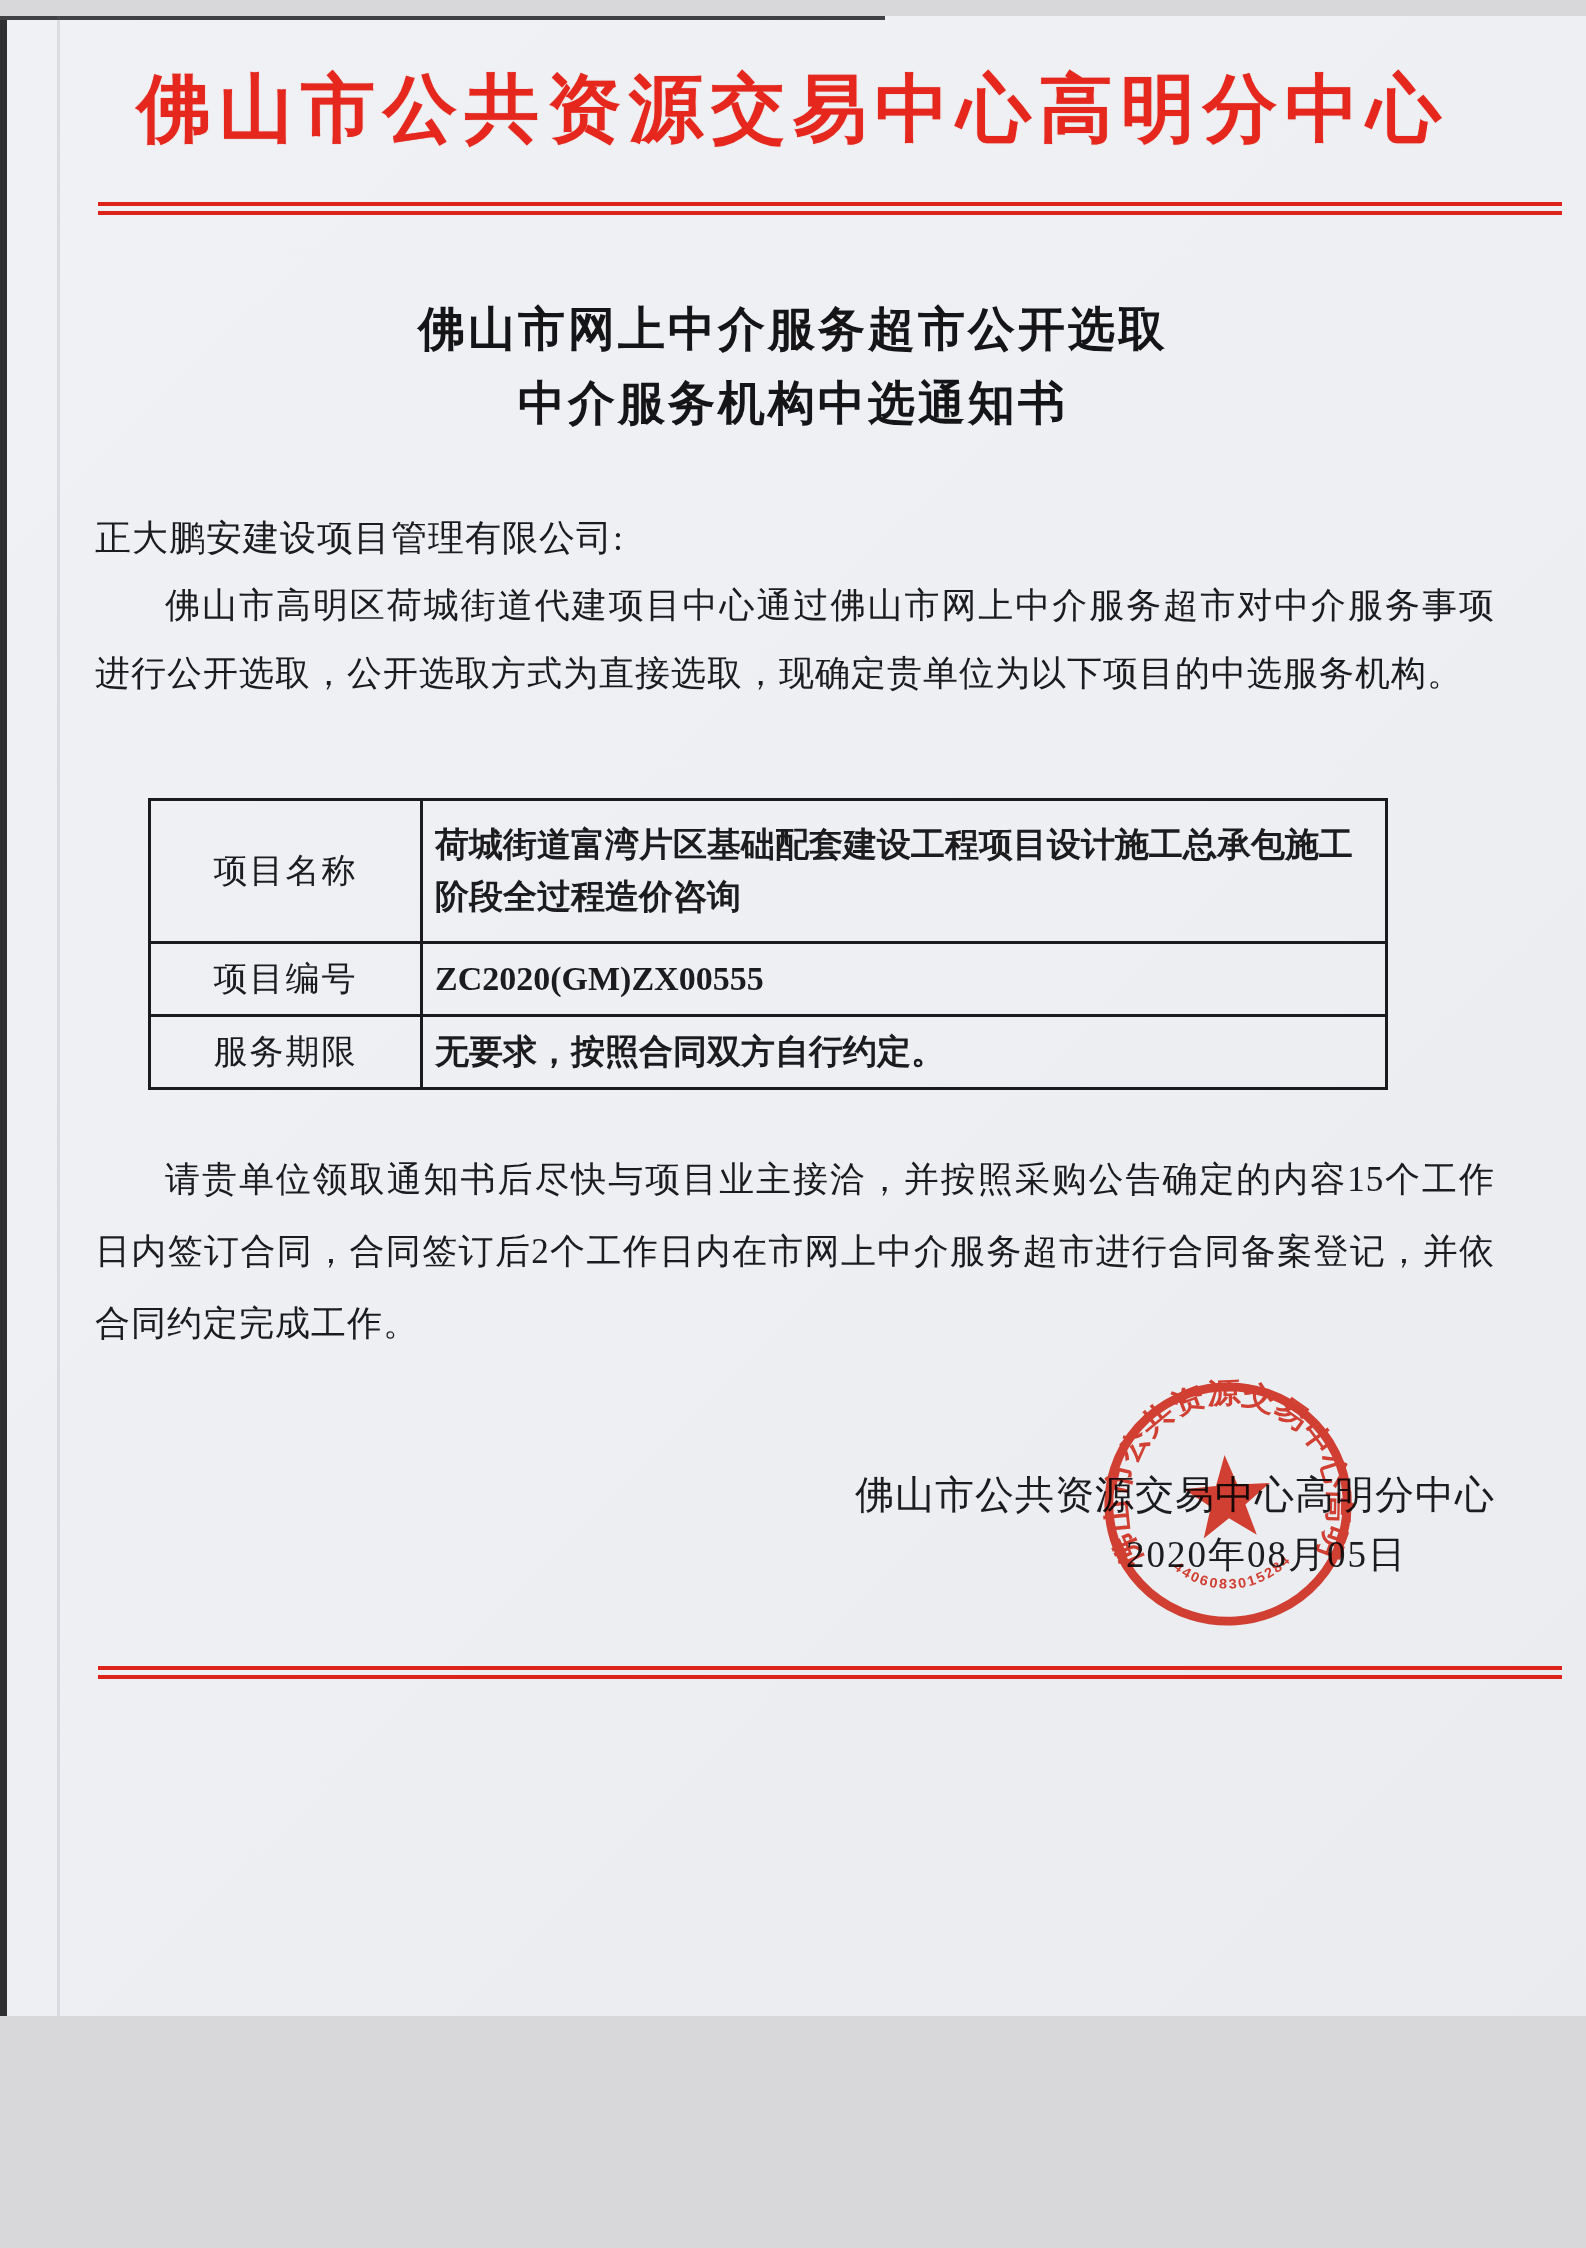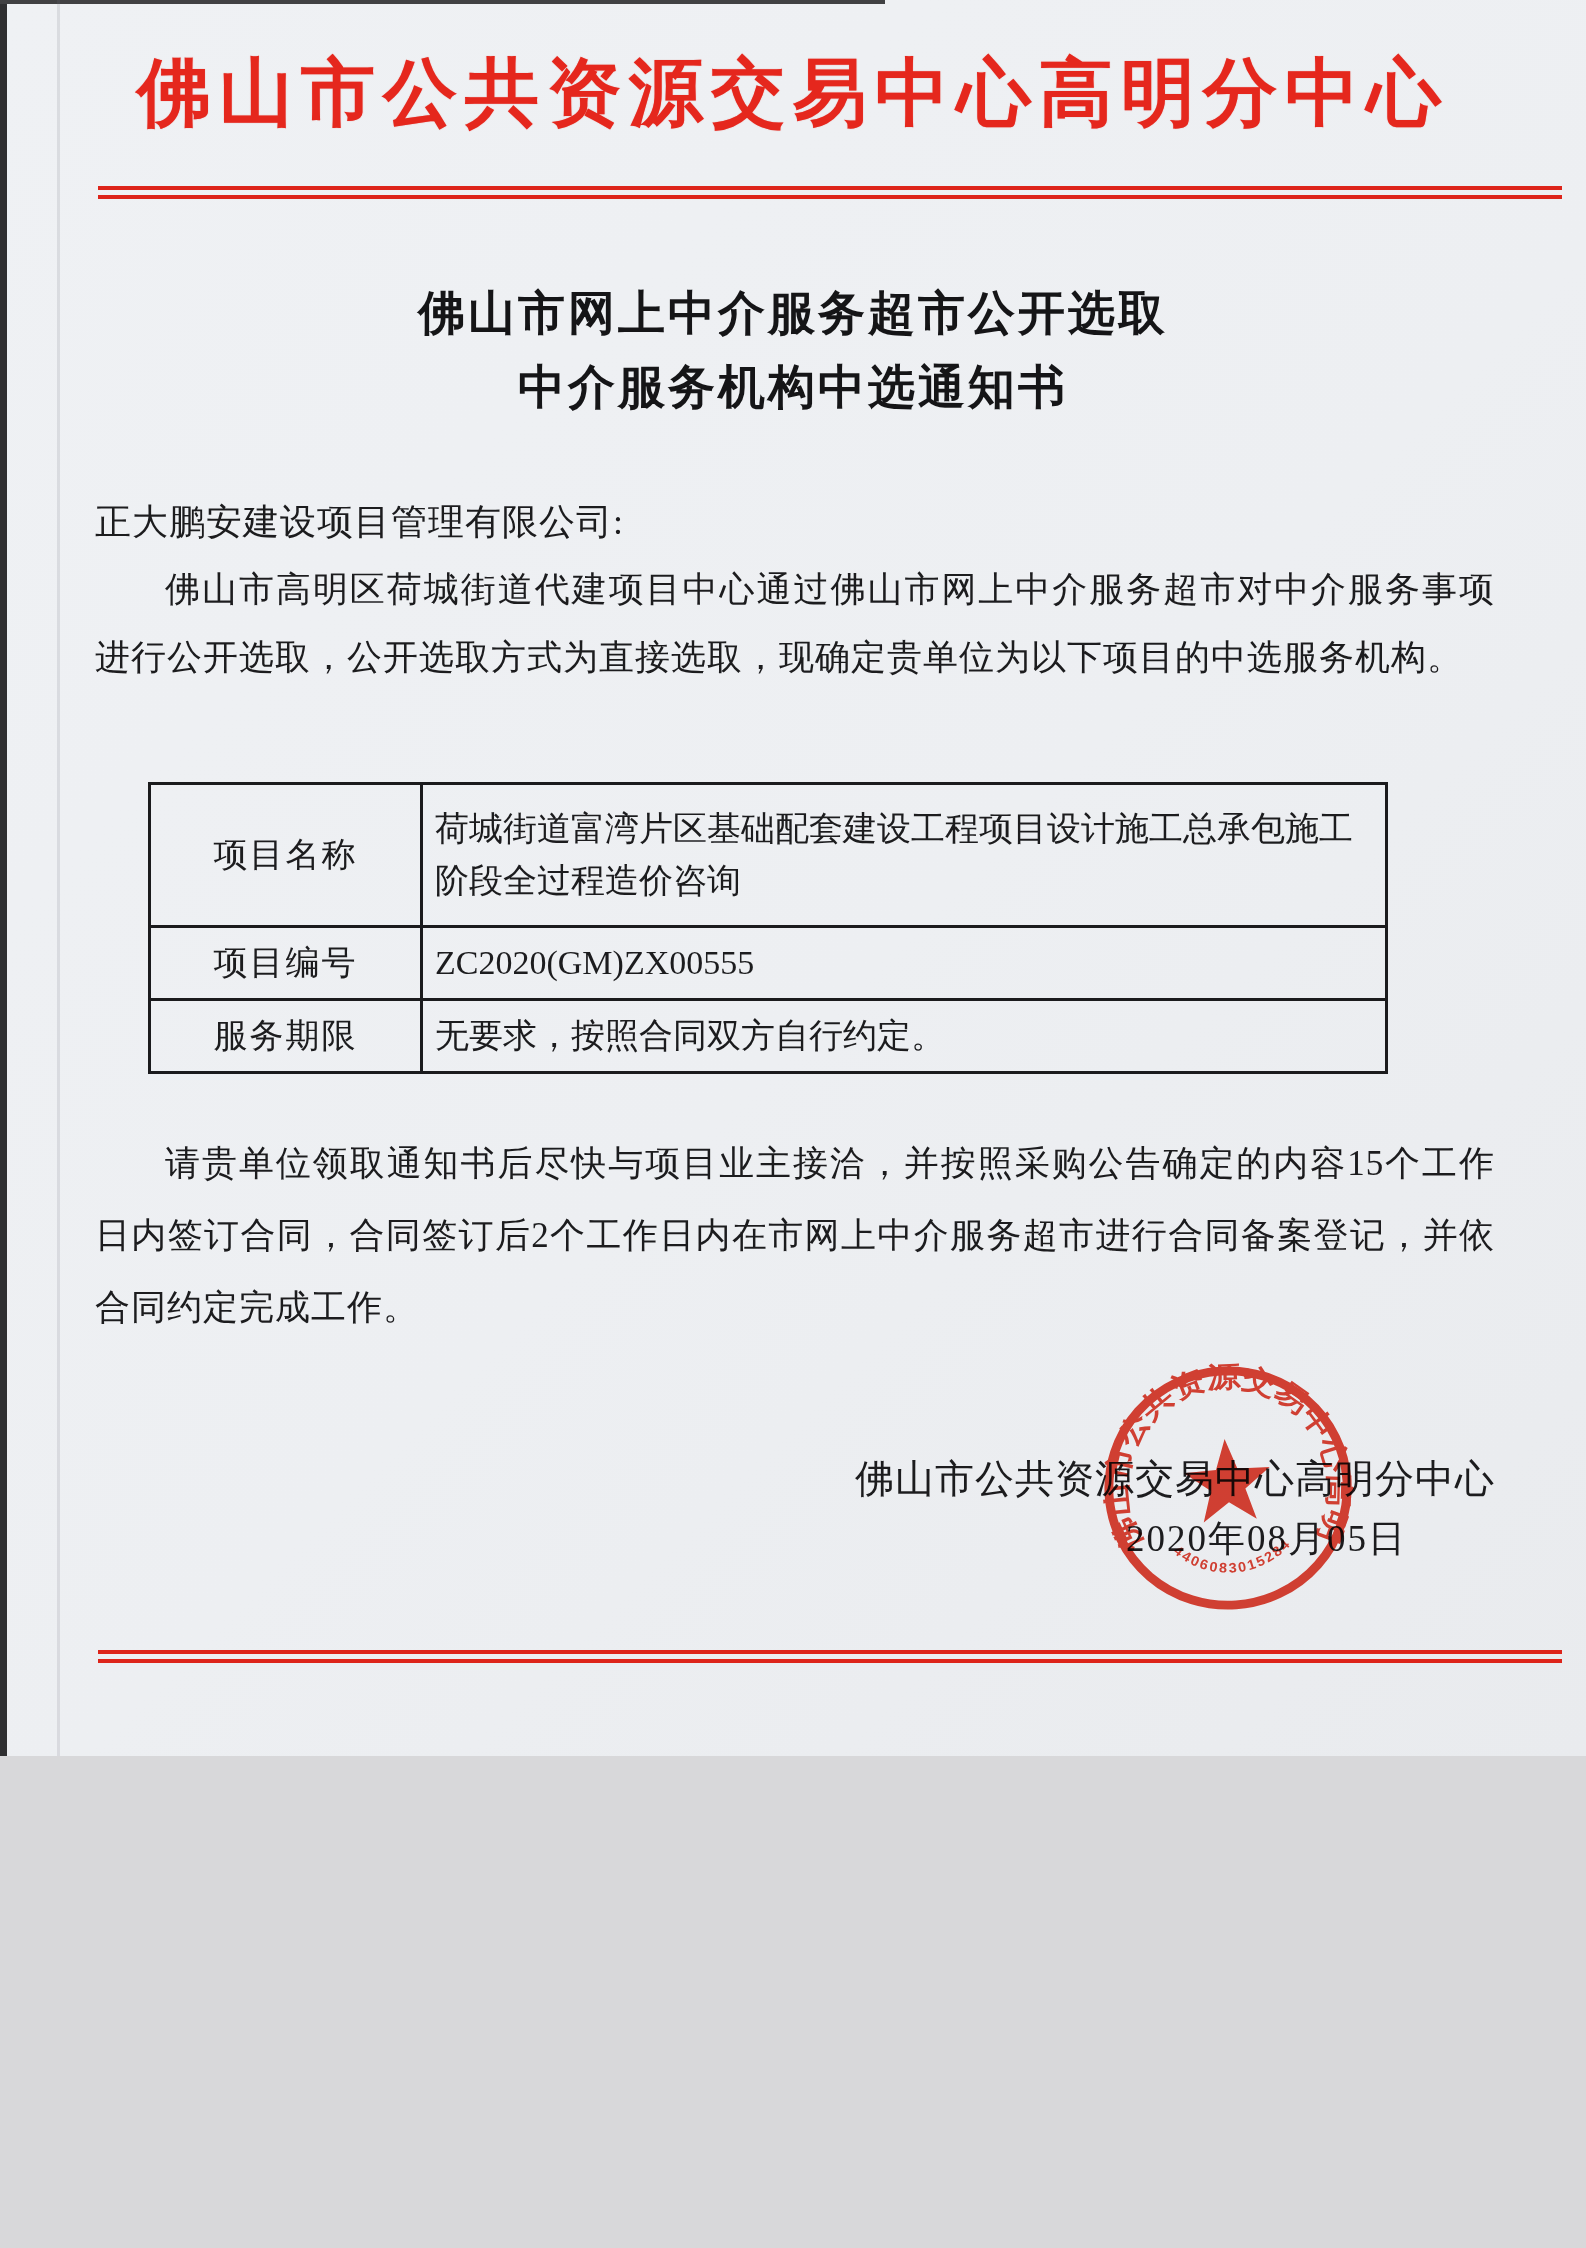--- a/index.html
+++ b/index.html
@@ -1,19 +1,19 @@
 <!DOCTYPE html>
 <html><head>
 <meta charset="utf-8">
 <style>
   html,body{margin:0;padding:0;background:#d8d8da;}
   .page{
     position:relative;
-    width:1586px;height:1756px;
-    margin:0 auto;
+    width:1586px;height:2000px;
+    margin:16px auto;
     background:linear-gradient(135deg,#eff1f4 0%,#edeff2 55%,#e9ebee 100%);
     font-family:"Liberation Serif","DejaVu Serif",serif;
     color:#1c1c1e;
     overflow:hidden;
   }
   
   .edge-left{position:absolute;left:0;top:0;width:7px;height:2248px;background:#2f2f31;}
   .edge-top{position:absolute;left:0;top:0;width:885px;height:4px;background:#414143;}
   .crease{position:absolute;left:57px;top:0;width:3px;height:2248px;background:rgba(110,112,122,.16);}
 
@@ -61,21 +61,21 @@
     table-layout:fixed;
     font-size:34px;
   }
   table.info td{
     border:3px solid #1b1b1d;
     padding:6px 12px;
     vertical-align:middle;
     line-height:52px;
   }
   td.lbl{width:245px;text-align:center;letter-spacing:2px;padding:6px 4px;}
-  td.val{text-align:left;}
+  td.val{text-align:left;font-weight:bold;}
   tr.r-name td{height:128px;}
   tr.r-std td{height:58px;}
 
   .signature{
     position:absolute;left:855px;top:1452px;
     font-size:39px;letter-spacing:1px;white-space:nowrap;
   }
   .sig-date{
     position:absolute;left:1126px;top:1514px;
     font-size:37px;letter-spacing:2px;white-space:nowrap;

